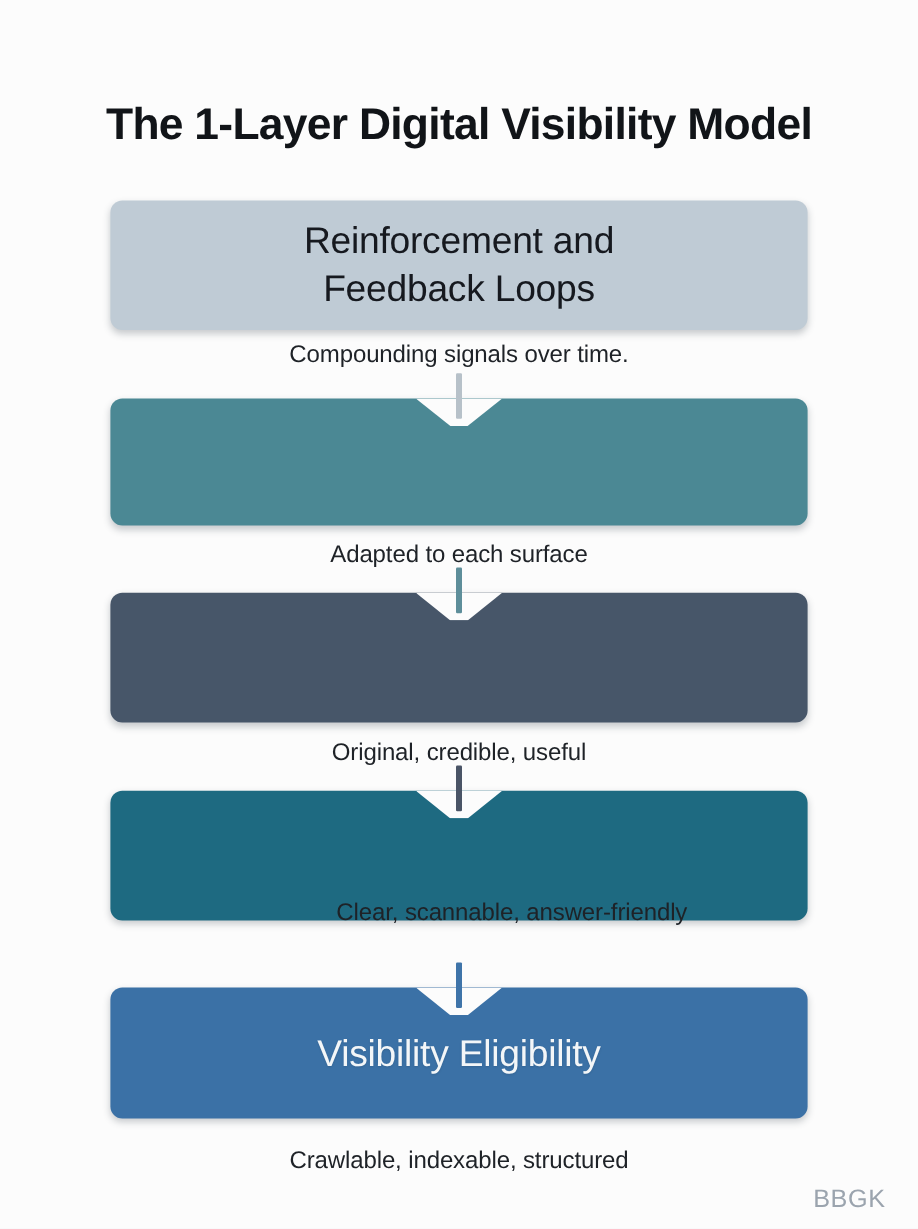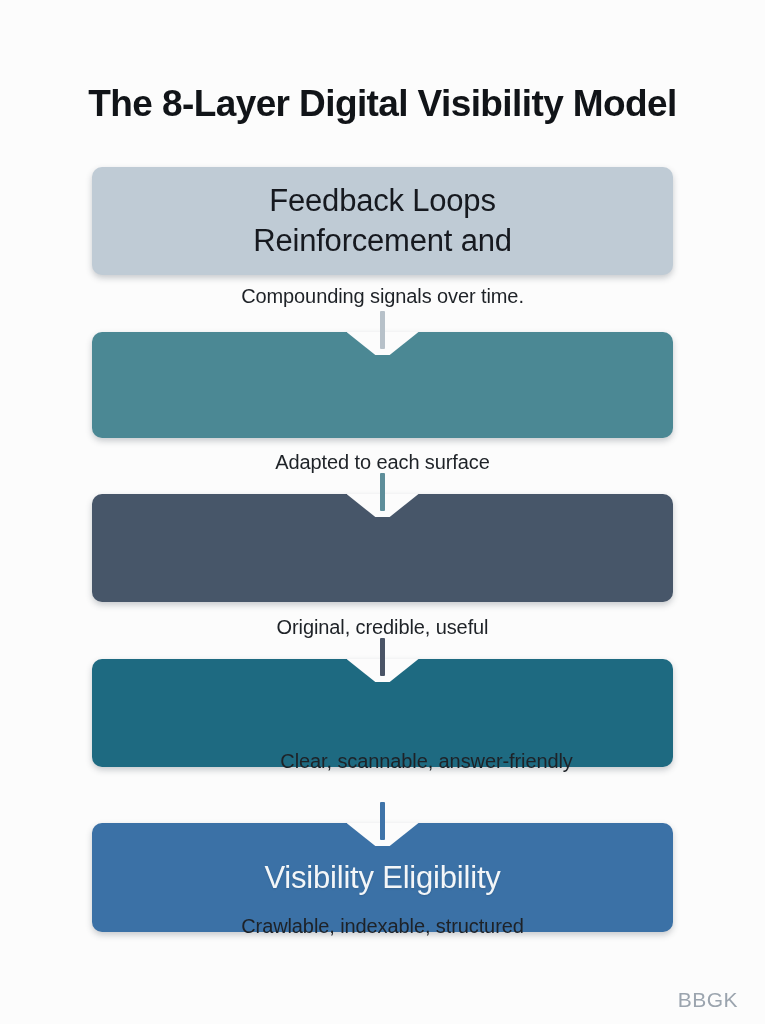--- a/index.html
+++ b/index.html
@@ -72,26 +72,26 @@
     top:988px;
     font-size:21px;
     color:#9ba4ae;
     letter-spacing:0.5px;
   }
 </style>
 </head>
 <body>
 
 <div class="canvas">
-  <h1 class="page-title">The 8-Layer Digital Visibility Model</h1>
+  <h1 class="page-title">The 1-Layer Digital Visibility Model</h1>
   <div id="layer-stack">
       <div class="layer-box" style="top: 167px; height: 108px; background: rgb(191, 203, 213);">
         <div class="layer-label dark-text" style="color: rgb(22, 25, 31);">
+          <div>Reinforcement and</div>
           <div>Feedback Loops</div>
-          <div>Reinforcement and</div>
         </div>
       </div>
       <div class="layer-caption" style="top: 285px;">Compounding signals over time.</div>
       <div class="layer-box" style="top: 332px; height: 106px; background: rgb(75, 136, 148);">
         <div class="notch"></div>
         <div class="connector-line" style="background: rgb(183, 193, 201);"></div>
       </div>
       <div class="layer-caption" style="top: 451px;">Adapted to each surface</div>
       <div class="layer-box" style="top: 494px; height: 108px; background: rgb(71, 86, 105);">
         <div class="notch"></div>
@@ -103,16 +103,16 @@
         <div class="connector-line" style="background: rgb(74, 84, 102);"></div>
       </div>
       <div class="layer-caption" style="top: 750px; padding-left: 44px;">Clear, scannable, answer-friendly</div>
       <div class="layer-box" style="top: 823px; height: 109px; background: rgb(59, 113, 166);">
         <div class="notch"></div>
         <div class="connector-line" style="background: rgb(63, 116, 169);"></div>
         <div class="layer-label" style="color: rgb(243, 246, 248);">
           <div>Visibility Eligibility</div>
         </div>
       </div>
-      <div class="layer-caption" style="top: 915px;">Crawlable, indexable, structured</div>
+      <div class="layer-caption" style="top: 956px;">Crawlable, indexable, structured</div>
     </div>
   <div class="watermark">BBGK</div>
 </div>
 
 </body></html>

